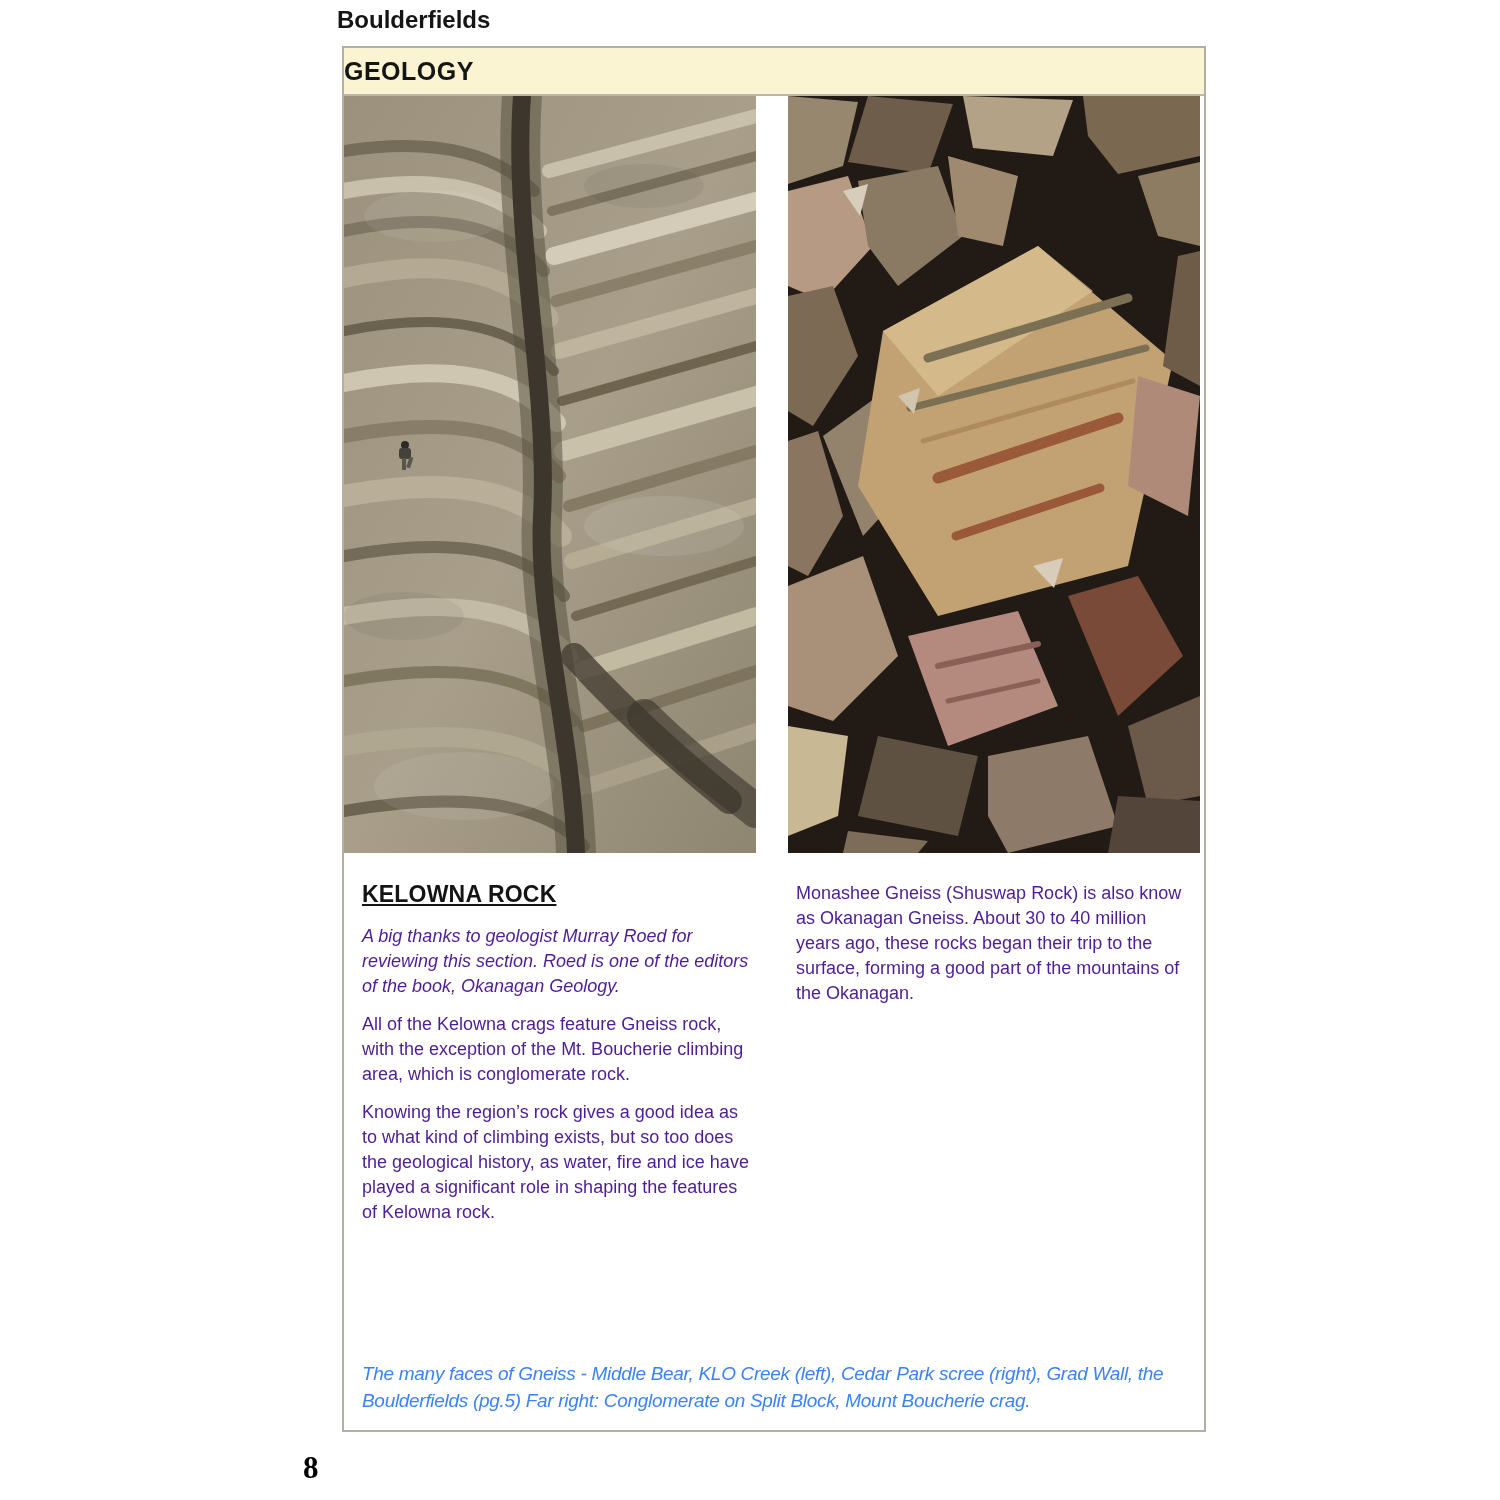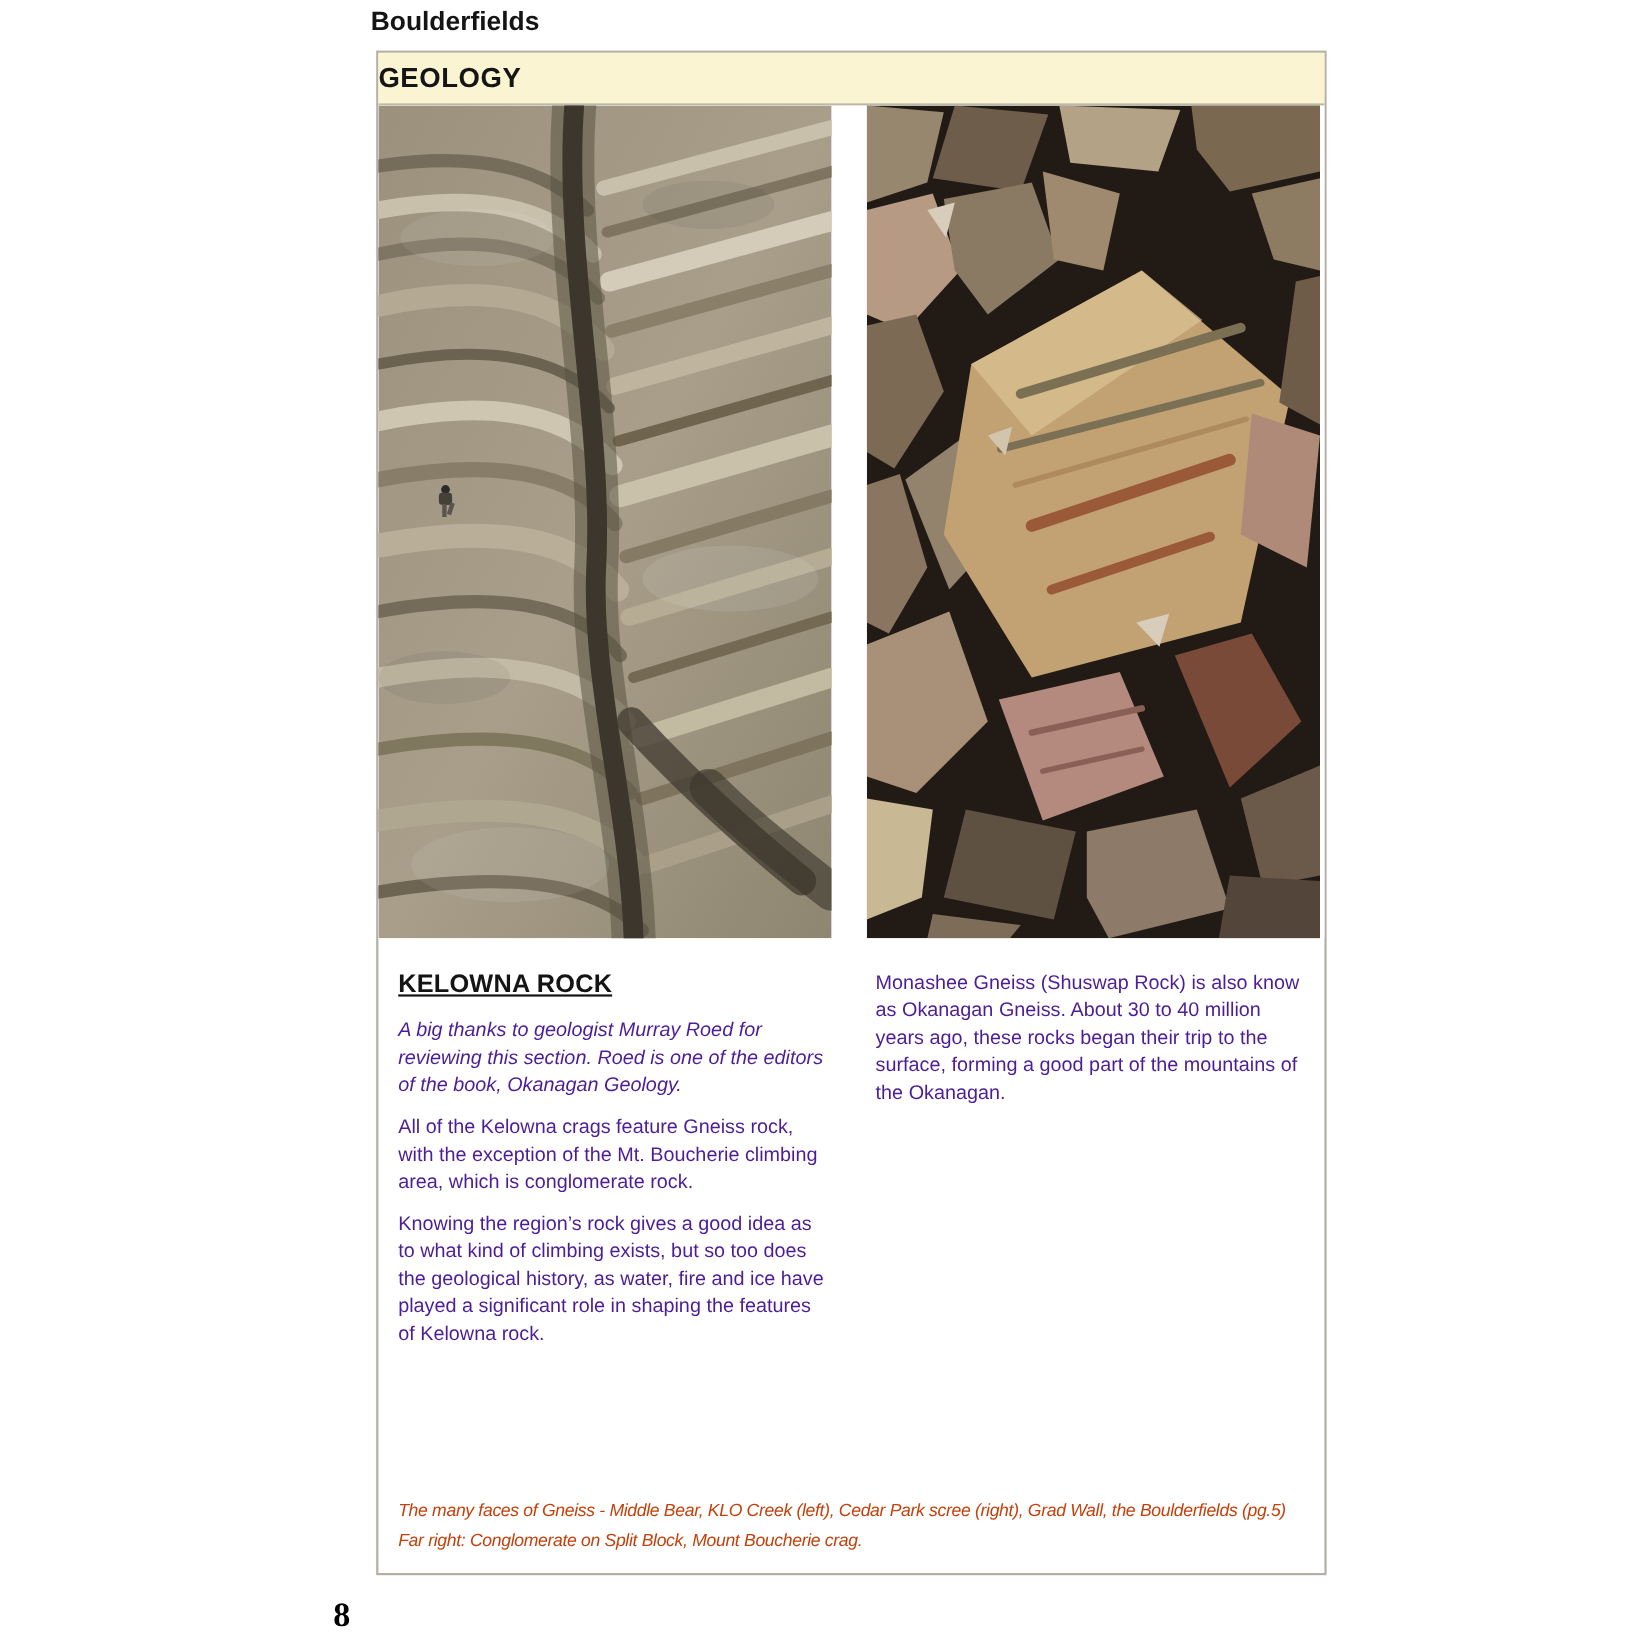--- a/index.html
+++ b/index.html
@@ -24,21 +24,21 @@
   .panel-title{font-size:25px;font-weight:bold;letter-spacing:0.5px;color:#151515;}
   .photos{display:flex;gap:32px;background:#fff;}
   .photo{display:block;}
   .cols{display:flex;gap:44px;padding:28px 18px 0 18px;}
   .col{width:392px;}
   .col h3{font-size:23px;font-weight:bold;margin:0 0 16px 0;letter-spacing:0.2px;color:#141414;text-decoration:underline;}
   .col p{font-size:18px;line-height:25px;margin:0 0 13px 0;color:#4c1d95;}
   .col p.em{font-style:italic;}
   .caption{
     position:absolute;left:18px;right:22px;bottom:16px;
-    font-style:italic;font-size:16px;line-height:27px;color:#c2410c;
+    font-style:italic;font-size:19px;line-height:27px;color:#3b82f6;
     letter-spacing:-0.3px;
   }
   .page-number{
     position:absolute;left:303px;top:1450px;
     font-family:"Liberation Serif", serif;font-weight:bold;font-size:31px;color:#000;
   }
 </style>
 </head>
 <body>
 

